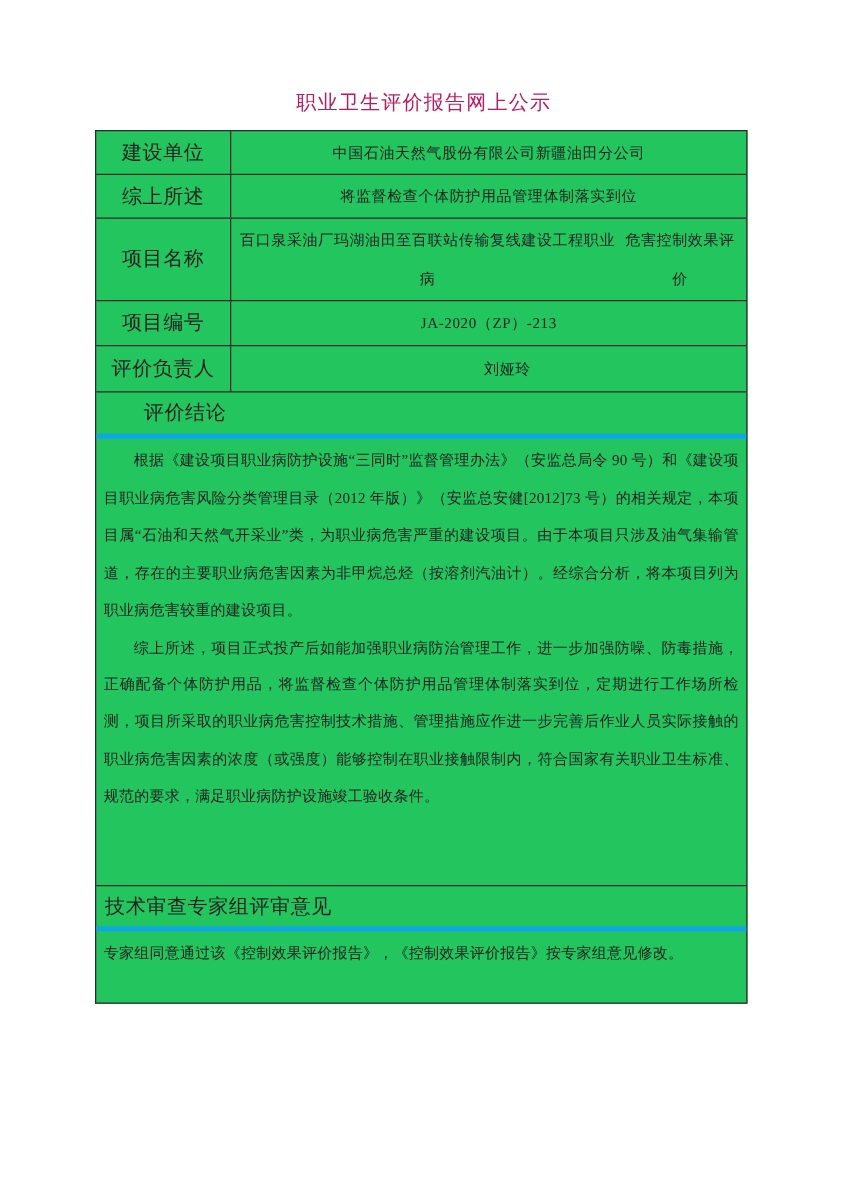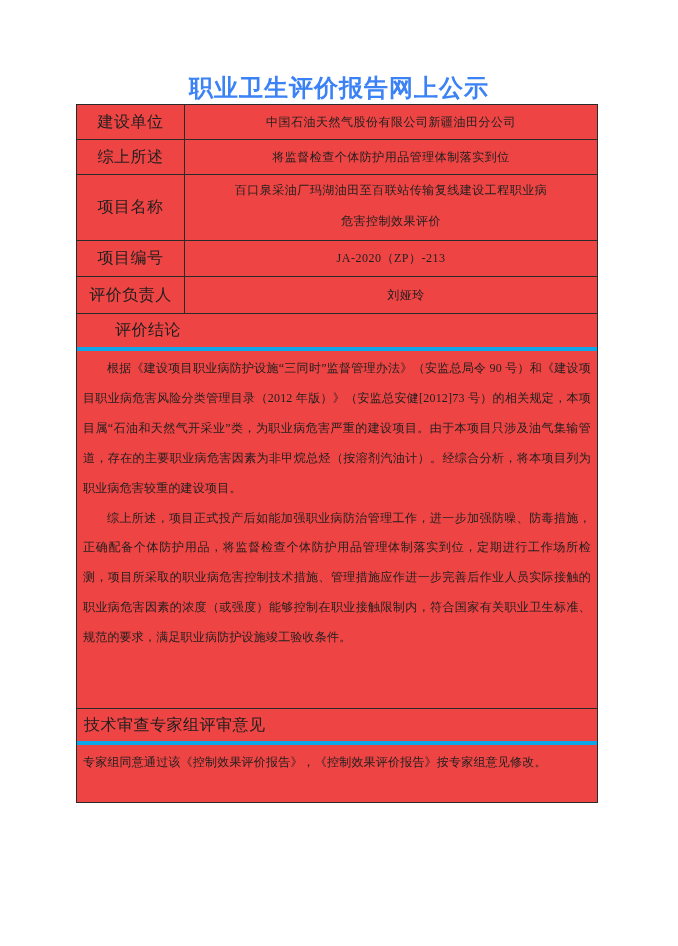--- a/index.html
+++ b/index.html
@@ -9,30 +9,30 @@
     position: relative;
     font-family: "Liberation Serif", "DejaVu Serif", serif;
     color: #1f1f1f;
     overflow: hidden;
   }
   .page { position: absolute; inset: 0; background: #ffffff; }
 
   .doc-title {
     position: absolute; top: 72px; left: 0; width: 100%;
     text-align: center;
-    font-size: 24px; font-weight: bold;
+    font-size: 16px; font-weight: normal;
     letter-spacing: 1px;
-    color: #3b82f6;
+    color: #be185d;
   }
 
   .info-table {
     position: absolute; top: 104px; left: 76px;
     width: 522px;
     border: 1px solid #2a2a2a;
-    background: #ef4444;
+    background: #22c55e;
   }
   .row { display: flex; align-items: stretch; border-bottom: 1px solid #2a2a2a; }
   .row:last-child { border-bottom: none; }
 
   .label-cell {
     flex: 0 0 108px; width: 108px;
     border-right: 1px solid #2a2a2a;
     display: flex; align-items: center; justify-content: center;
     font-size: 16px; letter-spacing: 0.5px;
     text-align: center;
@@ -43,21 +43,21 @@
     font-size: 12px; letter-spacing: 0.5px;
     text-align: center;
     padding: 0 4px;
   }
 
   .h35 { min-height: 35px; }
   .h36 { min-height: 36px; }
   .h37 { min-height: 37px; gap: 30px; }
   .h66 { min-height: 66px; }
 
-  .two-line .value-cell { flex-direction: column; justify-content: flex-start; line-height: 31px; }
+  .two-line .value-cell { flex-direction: row; justify-content: flex-end; line-height: 31px; }
 
   .section-label-row {
     min-height: 37px;
     display: flex; align-items: center;
     font-size: 16px; letter-spacing: 0.5px;
     padding-left: 38px;
     border-bottom: 4px solid #0ea5e9;
   }
   .section-label-row.tight { padding-left: 7px; min-height: 36px; }
 

